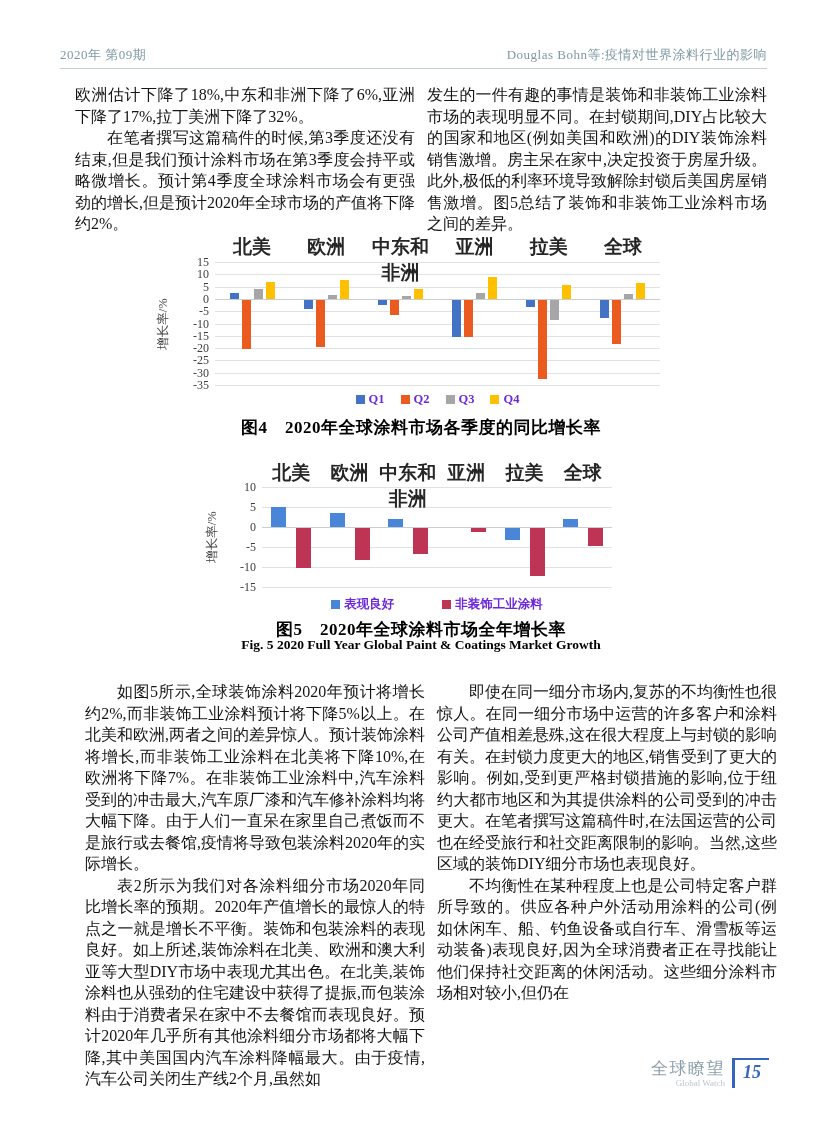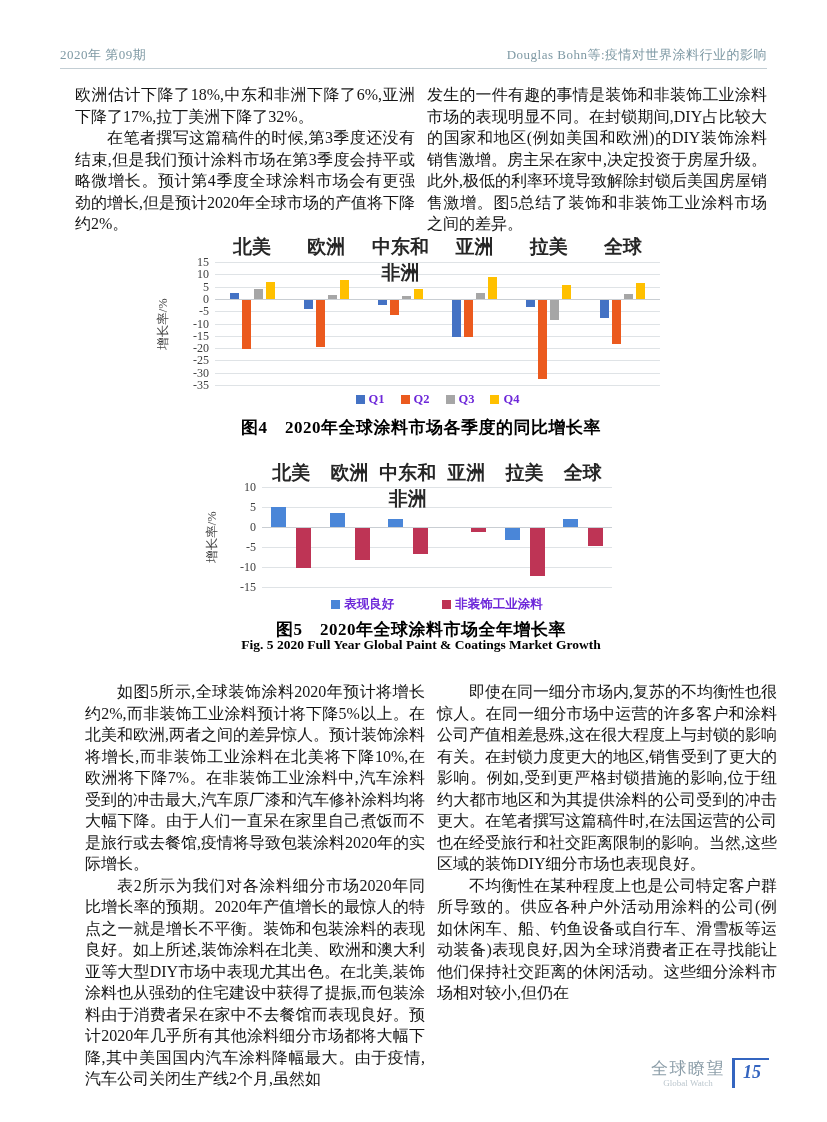--- a/index.html
+++ b/index.html
@@ -31,21 +31,21 @@
   .tick{position:absolute;width:34px;text-align:right;font-size:12px;color:#3f3f3f;line-height:14px;}
   .catlab{position:absolute;text-align:center;font-size:19px;font-weight:bold;color:#262626;}
   .bar{position:absolute;}
   .ylab{position:absolute;font-size:12.5px;color:#3f3f3f;white-space:nowrap;transform:translate(-50%,-50%) rotate(-90deg);}
   .legend{position:absolute;display:flex;justify-content:center;align-items:center;}
   .leg-item{display:flex;align-items:center;gap:4px;}
   .leg-swatch{width:9px;height:9px;display:inline-block;}
   .leg-label{font-size:12.5px;color:#6d28d9;font-weight:bold;}
   
   .ftr{position:absolute;right:58px;top:1060px;display:flex;align-items:flex-start;gap:7px;}
-  .brand{text-align:center;}
+  .brand{text-align:right;}
   .brand-cn{font-size:17px;color:#8b9da8;letter-spacing:1.5px;line-height:18px;}
   .brand-en{font-size:9px;color:#bcc7ce;line-height:10px;}
   .pagenum{
     font-style:italic;font-weight:bold;font-size:18px;line-height:18px;
     padding:3px 8px 7px 8px;margin-top:-2px;
   }
 </style>
 </head>
 <body>
 

